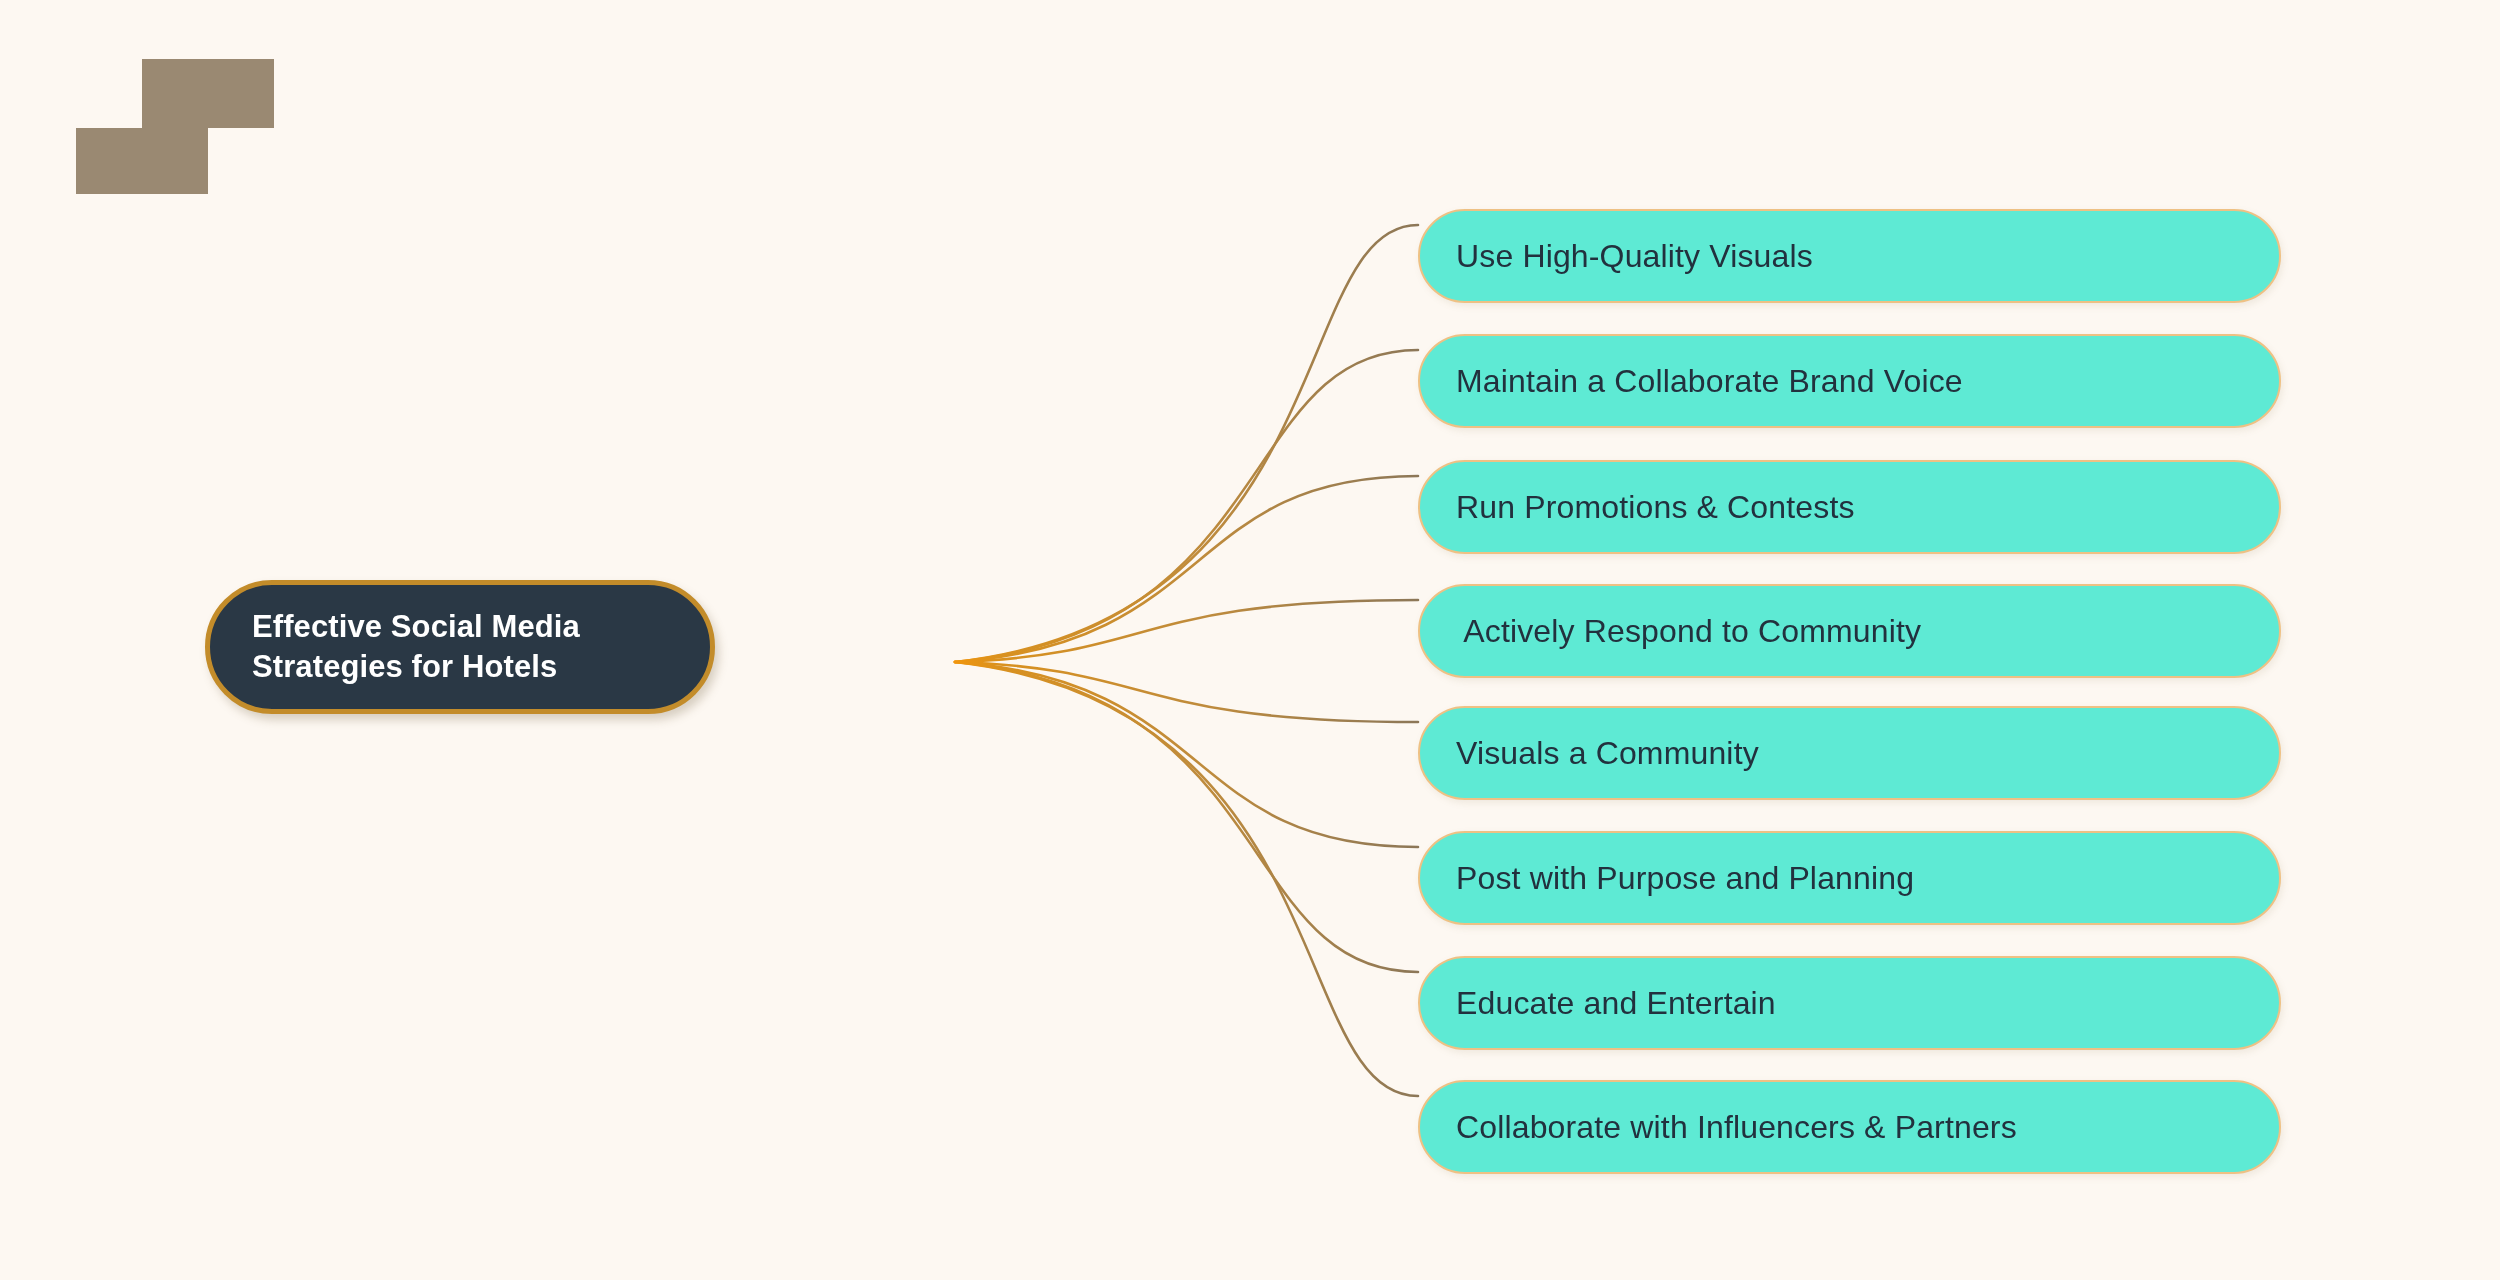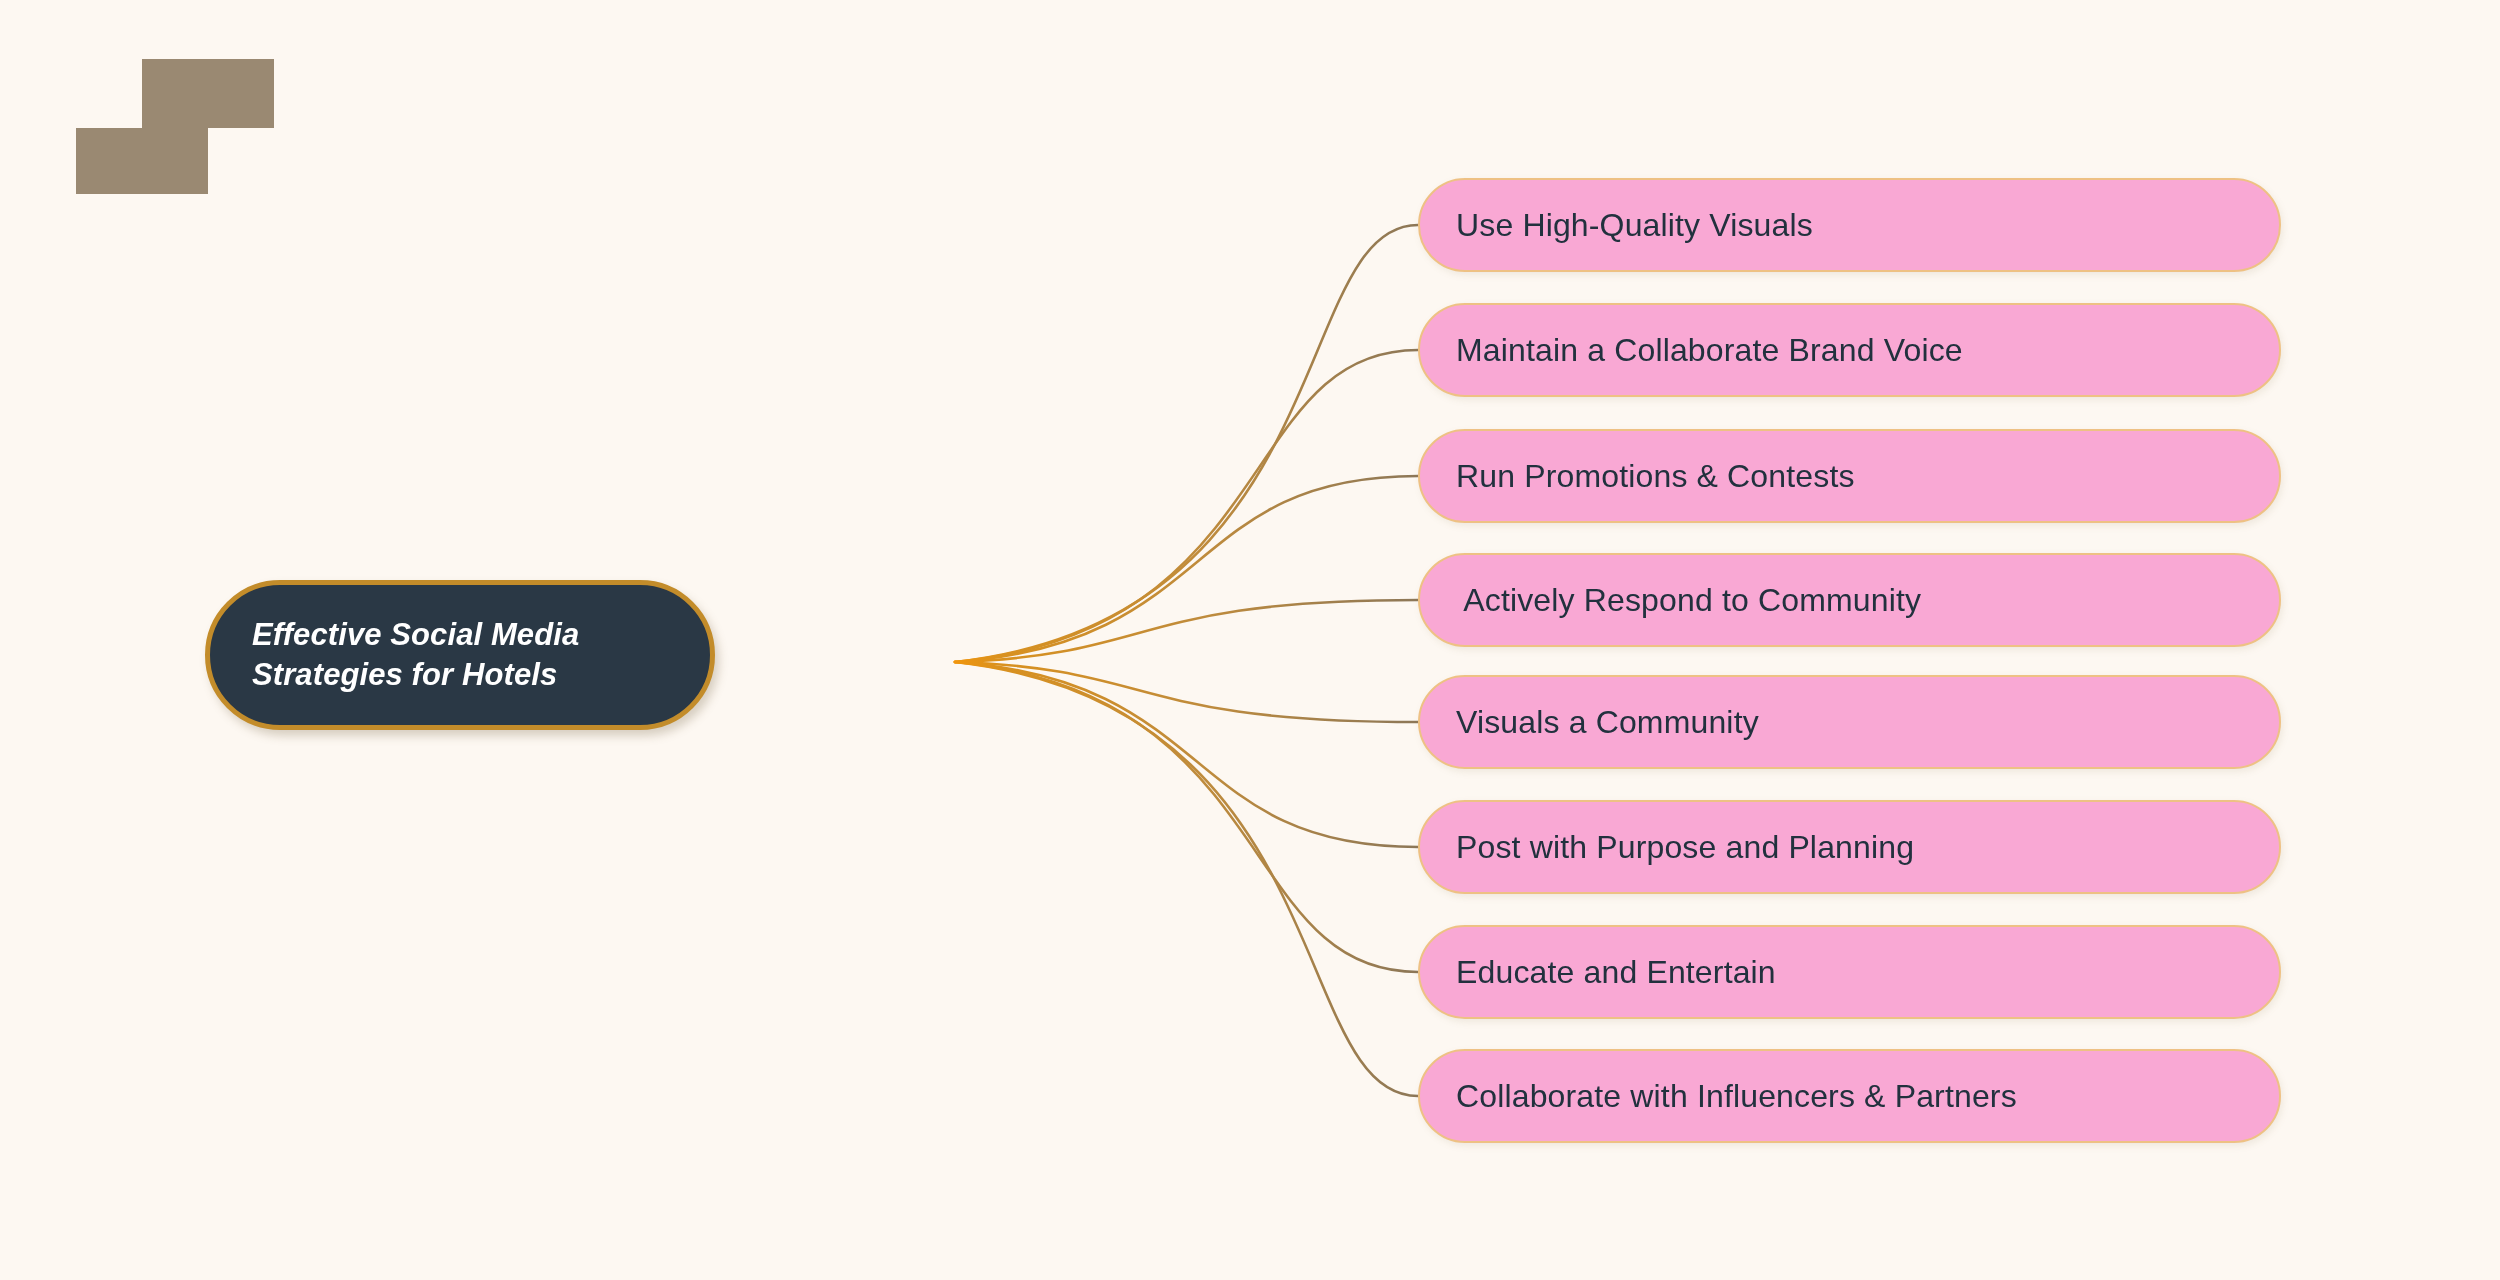--- a/index.html
+++ b/index.html
@@ -32,55 +32,55 @@
     width: 2500px; height: 1280px;
     pointer-events: none;
   }
 
   
   #root-node {
     position: absolute;
     left: 205px;
     top: 580px;
     width: 510px;
-    height: 150px;
+    height: 134px;
     box-sizing: border-box;
     background: #2A3845;
     border: 5px solid #C38C2A;
     border-radius: 79px;
     display: flex;
     align-items: center;
     justify-content: flex-start;
     box-shadow: 4px 6px 10px rgba(120,100,70,0.28);
-    font-style: italic;
   }
   #root-label {
     color: #FFFFFF;
     font-size: 31px;
     font-weight: bold;
     line-height: 1.30;
     letter-spacing: 0.1px;
     padding-left: 42px;
     padding-right: 20px;
     white-space: pre-line;
   }
 
   
   .branch {
     position: absolute;
     left: 1418px;
     width: 863px;
     height: 94px;
     box-sizing: border-box;
-    background: #f9a8d4;
+    background: #5eead4;
     border: 2.5px solid #EEC184;
     border-radius: 47px;
     display: flex;
     align-items: center;
     box-shadow: 2px 3px 7px rgba(150,128,95,0.13);
+    margin-top: 31px;
   }
   .branch-label {
     color: #22313E;
     font-size: 32px;
     font-weight: normal;
     letter-spacing: 0.15px;
     padding-left: 36px;
     padding-right: 24px;
     white-space: pre;
   }

